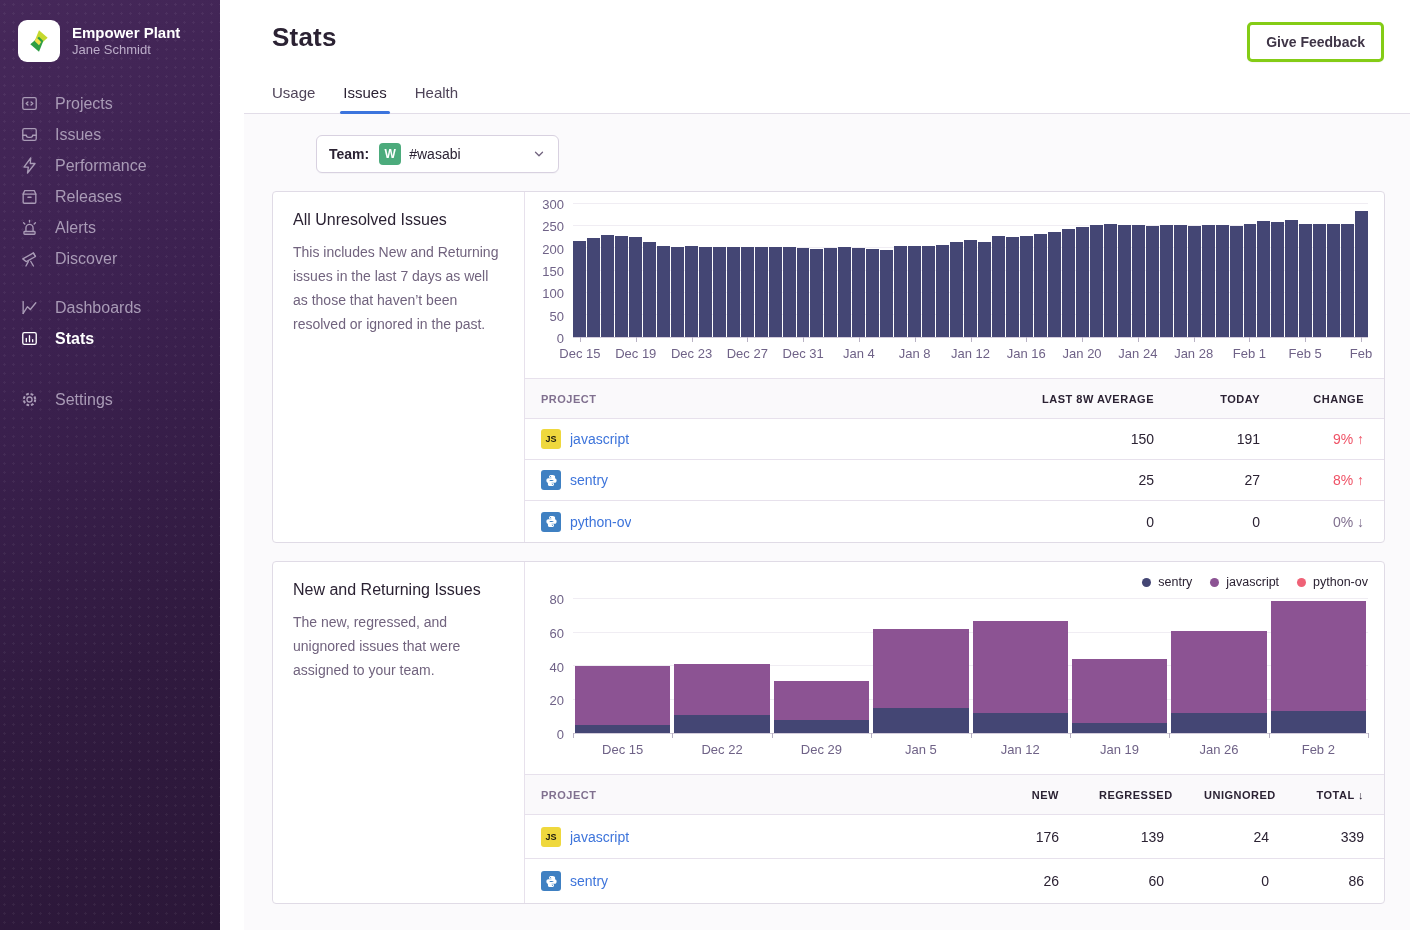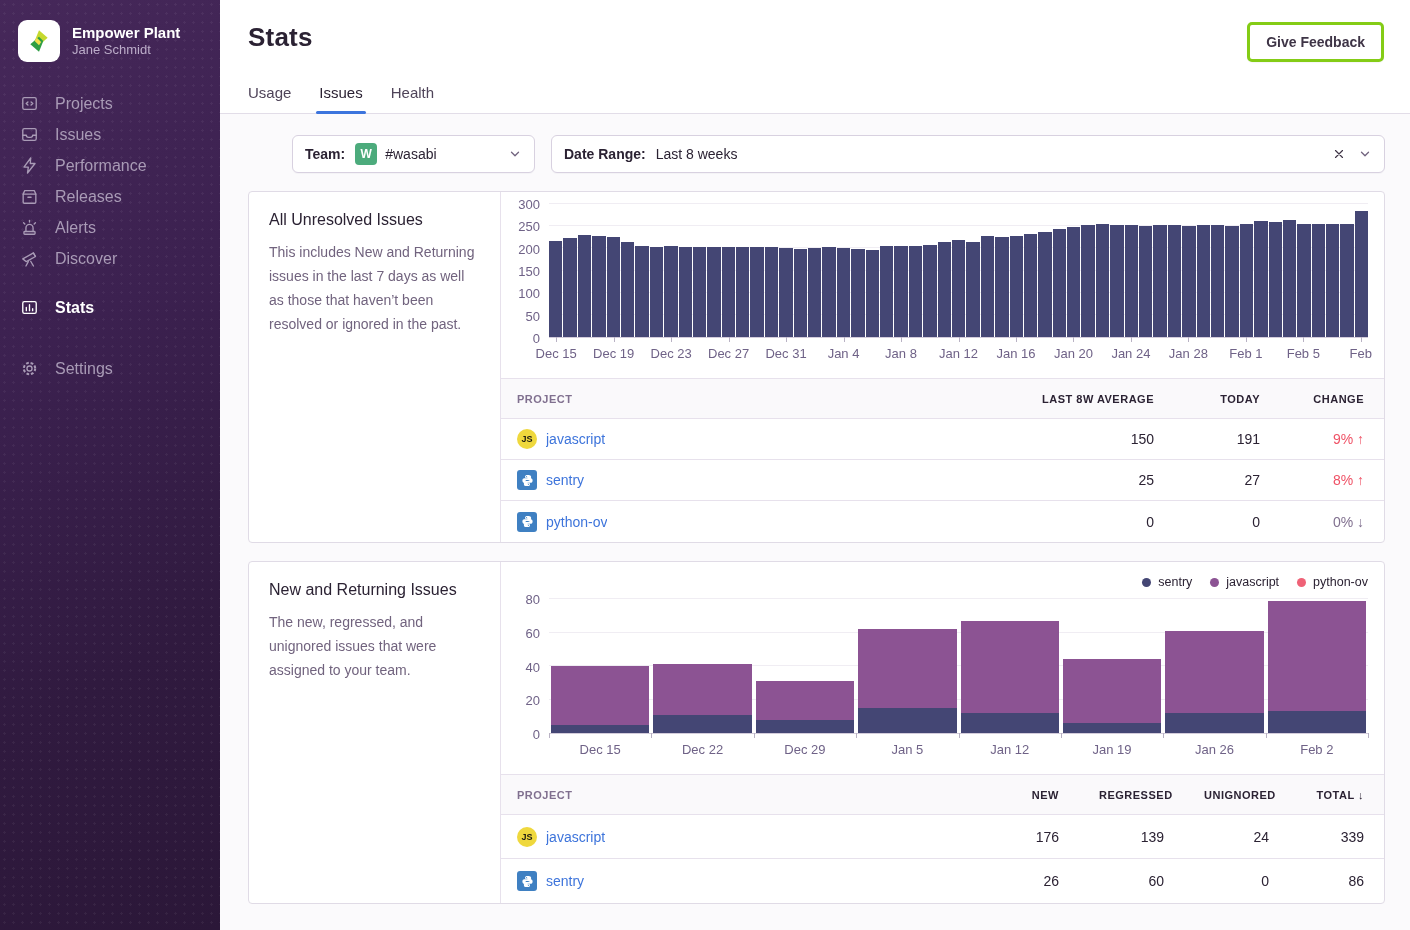--- a/index.html
+++ b/index.html
@@ -1,18 +1,18 @@
 <!DOCTYPE html>
 <html><head>
 <meta charset="utf-8">
 <style>
   * { margin:0; padding:0; box-sizing:border-box; }
   html,body { width:1410px; height:930px; overflow:hidden; background:#fff;
     font-family:"Liberation Sans","DejaVu Sans",sans-serif; color:#2b2233; }
-  .app { display:flex; width:100%; height:100%; }
+  .app { display:flex; width:100%; height:100%;gap:24px; }
 
   
   .sidebar { width:220px; height:100%; flex:none; color:#a99bb6;
     background:
       radial-gradient(rgba(255,255,255,0.05) 1px, transparent 1.4px),
       linear-gradient(150deg,#46285a 0%,#3c2150 35%,#301a3f 70%,#2b1738 100%);
     background-size:9px 9px,100% 100%;
     padding:20px 0 0 0; }
   .org { display:flex; align-items:center; padding:0 16px 0 18px; margin-bottom:26px; }
   .org-logo { width:42px; height:42px; background:#fff; border-radius:9px; flex:none;
@@ -96,21 +96,21 @@
     font-size:14px; }
   .trow:last-child { border-bottom:none; }
   .t2 .trow { height:44px; }
   .cell { padding:0 20px; }
   .cell.proj { flex:1; display:flex; align-items:center; gap:9px; min-width:0; padding-left:16px; }
   .cell.num { text-align:right; color:#2b2233; }
   .c-avg { width:240px; } .c-today { width:106px; } .c-change { width:104px; }
   .c-new { width:110px; } .c-reg { width:105px; } .c-unig { width:105px; } .c-total { width:95px; }
   .picon { width:20px; height:20px; border-radius:3px; flex:none; display:flex;
     align-items:center; justify-content:center; }
-  .picon.jsp { background:#efd83d; color:#1c1a10; font-size:9px; font-weight:bold;border-radius:10px; }
+  .picon.jsp { background:#efd83d; color:#1c1a10; font-size:9px; font-weight:bold; }
   .picon.pyp { background:#3f80c2; }
   .plink { color:#3d74db; text-decoration:none; white-space:nowrap; overflow:hidden;
     text-overflow:ellipsis; cursor:pointer; }
 </style>
 </head>
 <body>
 
 <div class="app">
 
   <aside class="sidebar">
@@ -173,20 +173,27 @@
           <path d="M3.5 12.5 17 5l2.5 4.5L8 16z"></path>
             <path d="m10.5 16-3 5.5"></path>
             <path d="m13.5 15.5 3.5 6"></path>
             <path d="M17 5l2.5 4.5"></path>
         </svg>
         <span>Discover</span>
       </div>
 
       <div class="nav-gap"></div>
 
+      <div class="nav-item">
+        <svg width="19" height="19" viewBox="0 0 24 24" fill="none" stroke="currentColor" stroke-width="1.7" stroke-linecap="round" stroke-linejoin="round">
+          <path d="M4 4.5v15"></path>
+            <path d="M4 19.5 9.5 11l3.5 3.5L20 6"></path>
+        </svg>
+        <span>Dashboards</span>
+      </div>
       <div class="nav-item active">
         <svg width="19" height="19" viewBox="0 0 24 24" fill="none" stroke="currentColor" stroke-width="1.7" stroke-linecap="round" stroke-linejoin="round">
           <rect x="3.5" y="4.5" width="17" height="15" rx="2"></rect>
             <path d="M8 16v-4"></path>
             <path d="M12 16V8.5"></path>
             <path d="M16 16v-2.5"></path>
         </svg>
         <span>Stats</span>
       </div>
 
@@ -219,33 +226,20 @@
 
       <div class="filterbar">
         <div class="filter-ctl team-ctl">
           <span class="lbl">Team:</span>
           <span class="team-avatar">W</span>
           <span>#wasabi</span>
           <span class="ctl-spacer"></span>
           <svg width="14" height="14" viewBox="0 0 24 24" fill="none" stroke="#71637e" stroke-width="2.2" stroke-linecap="round" stroke-linejoin="round">
               <path d="m6 9 6 6 6-6"></path>
             </svg>
-        </div>
-        <div class="filter-ctl range-ctl">
-          <span class="lbl">Date Range:</span>
-          <span>Last 8 weeks</span>
-          <span class="ctl-spacer"></span>
-          <span class="ctl-icons">
-            <svg width="14" height="14" viewBox="0 0 24 24" fill="none" stroke="#3e3446" stroke-width="2" stroke-linecap="round">
-                <path d="M6 6l12 12M18 6 6 18"></path>
-              </svg>
-            <svg width="14" height="14" viewBox="0 0 24 24" fill="none" stroke="#71637e" stroke-width="2.2" stroke-linecap="round" stroke-linejoin="round">
-                <path d="m6 9 6 6 6-6"></path>
-              </svg>
-          </span>
         </div>
       </div>
 
       <section class="panel">
         <div class="panel-left">
           <div class="panel-title">All Unresolved Issues</div>
           <div class="panel-desc">This includes New and Returning issues in the last 7 days as well as those that haven’t been resolved or ignored in the past.</div>
         </div>
         <div class="panel-right">
           <div class="chartbox">

